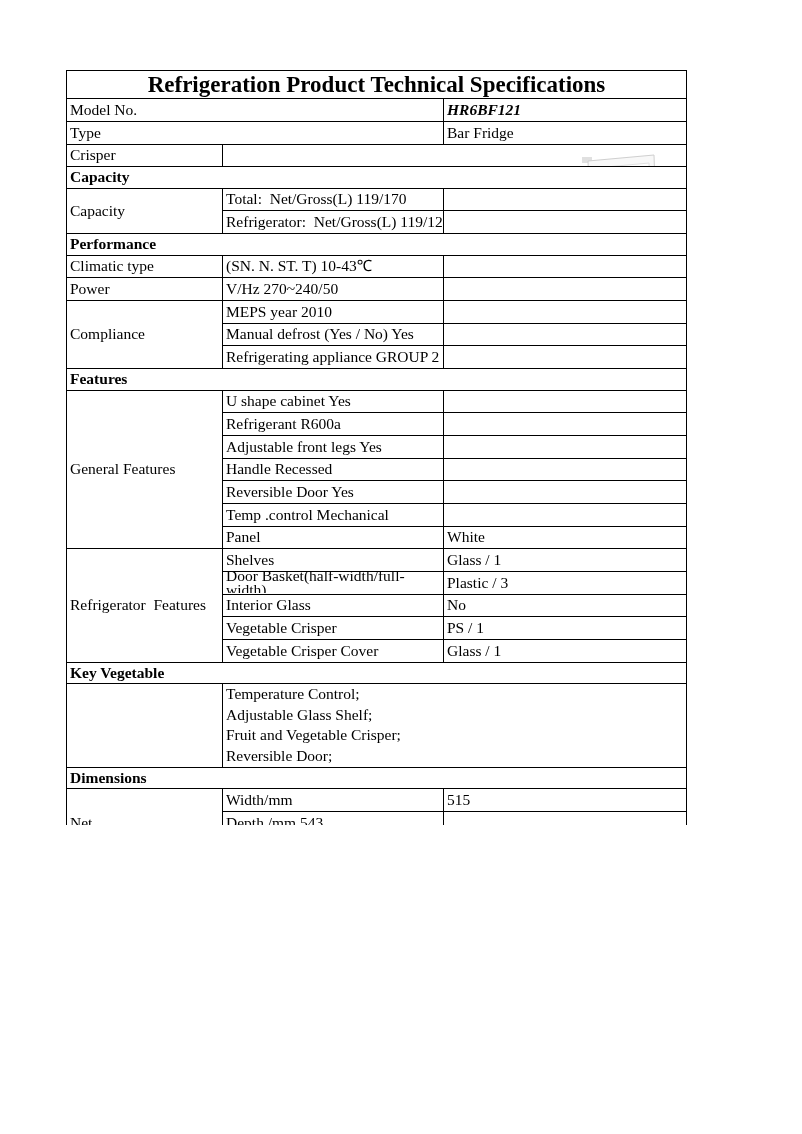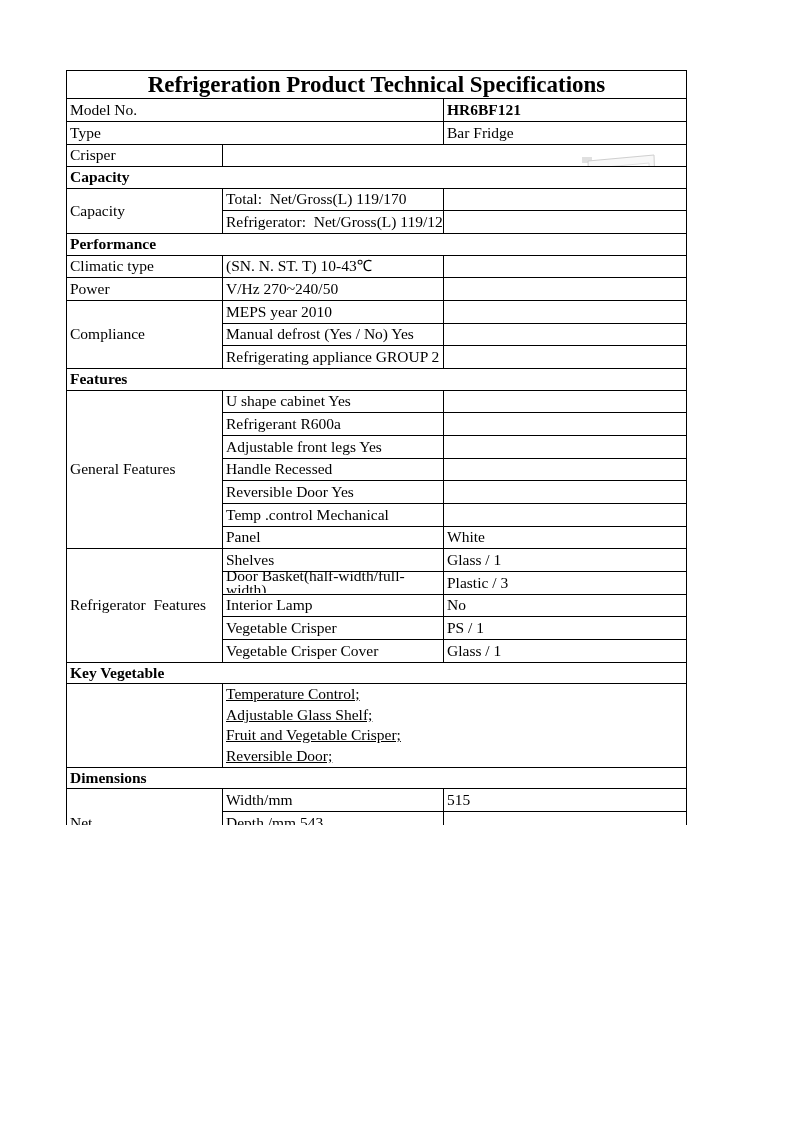--- a/index.html
+++ b/index.html
@@ -4,26 +4,26 @@
 <style>
   html,body{margin:0;padding:0;background:#fff;}
   .page{position:relative;width:802px;height:825px;background:#ffffff;overflow:hidden;
         font-family:"Liberation Serif", serif;color:#000;}
   table.spec{position:absolute;left:66px;top:70px;width:620px;border-collapse:collapse;
              table-layout:fixed;font-size:15.5px;}
   table.spec td{border:1.5px solid #000;padding:0 3px;height:21.7px;vertical-align:middle;
                 line-height:1.18;overflow:hidden;}
   td.title-cell{font-size:23px;font-weight:bold;text-align:center;height:34px;padding:2px 0 3px 0;}
   tr.hdr td{font-weight:bold;height:20.5px;}
-  td.b{font-weight:bold;}
+  td.b{font-weight:bold;font-style:italic;}
   td.spec-cell{white-space:pre;overflow:visible;}
   td.pre{white-space:pre-wrap;}
   td.pic-cell{height:206px;padding:0;position:relative;background:#fff;}
   .fridge-img{position:absolute;}
-  td.kf-cell{height:102px;vertical-align:middle;text-decoration:underline;}
+  td.kf-cell{height:102px;vertical-align:middle;}
   .kf-line{line-height:20.6px;}
   td.clip-cell{padding:0 3px;font-family:Liberation Serif, serif;}
   .clip-box{height:21px;overflow:hidden;}
   .clip-in{line-height:13.5px;margin-top:-3px;word-break:normal;}
 </style>
 </head>
 <body>
 
 <div class="page">
   <table class="spec">
@@ -221,21 +221,21 @@
     </tr>
     <tr>
       <td class="clip-cell">
         <div class="clip-box">
               <div class="clip-in">Door Basket(half-width/full-width)</div>
             </div>
       </td>
       <td>Plastic / 3</td>
     </tr>
     <tr>
-      <td class="spec-cell">Interior Lamp</td>
+      <td class="spec-cell">Interior Glass</td>
       <td>No</td>
     </tr>
     <tr>
       <td class="spec-cell">Vegetable Crisper</td>
       <td>PS / 1</td>
     </tr>
     <tr>
       <td class="spec-cell">Vegetable Crisper Cover</td>
       <td>Glass / 1</td>
     </tr>

